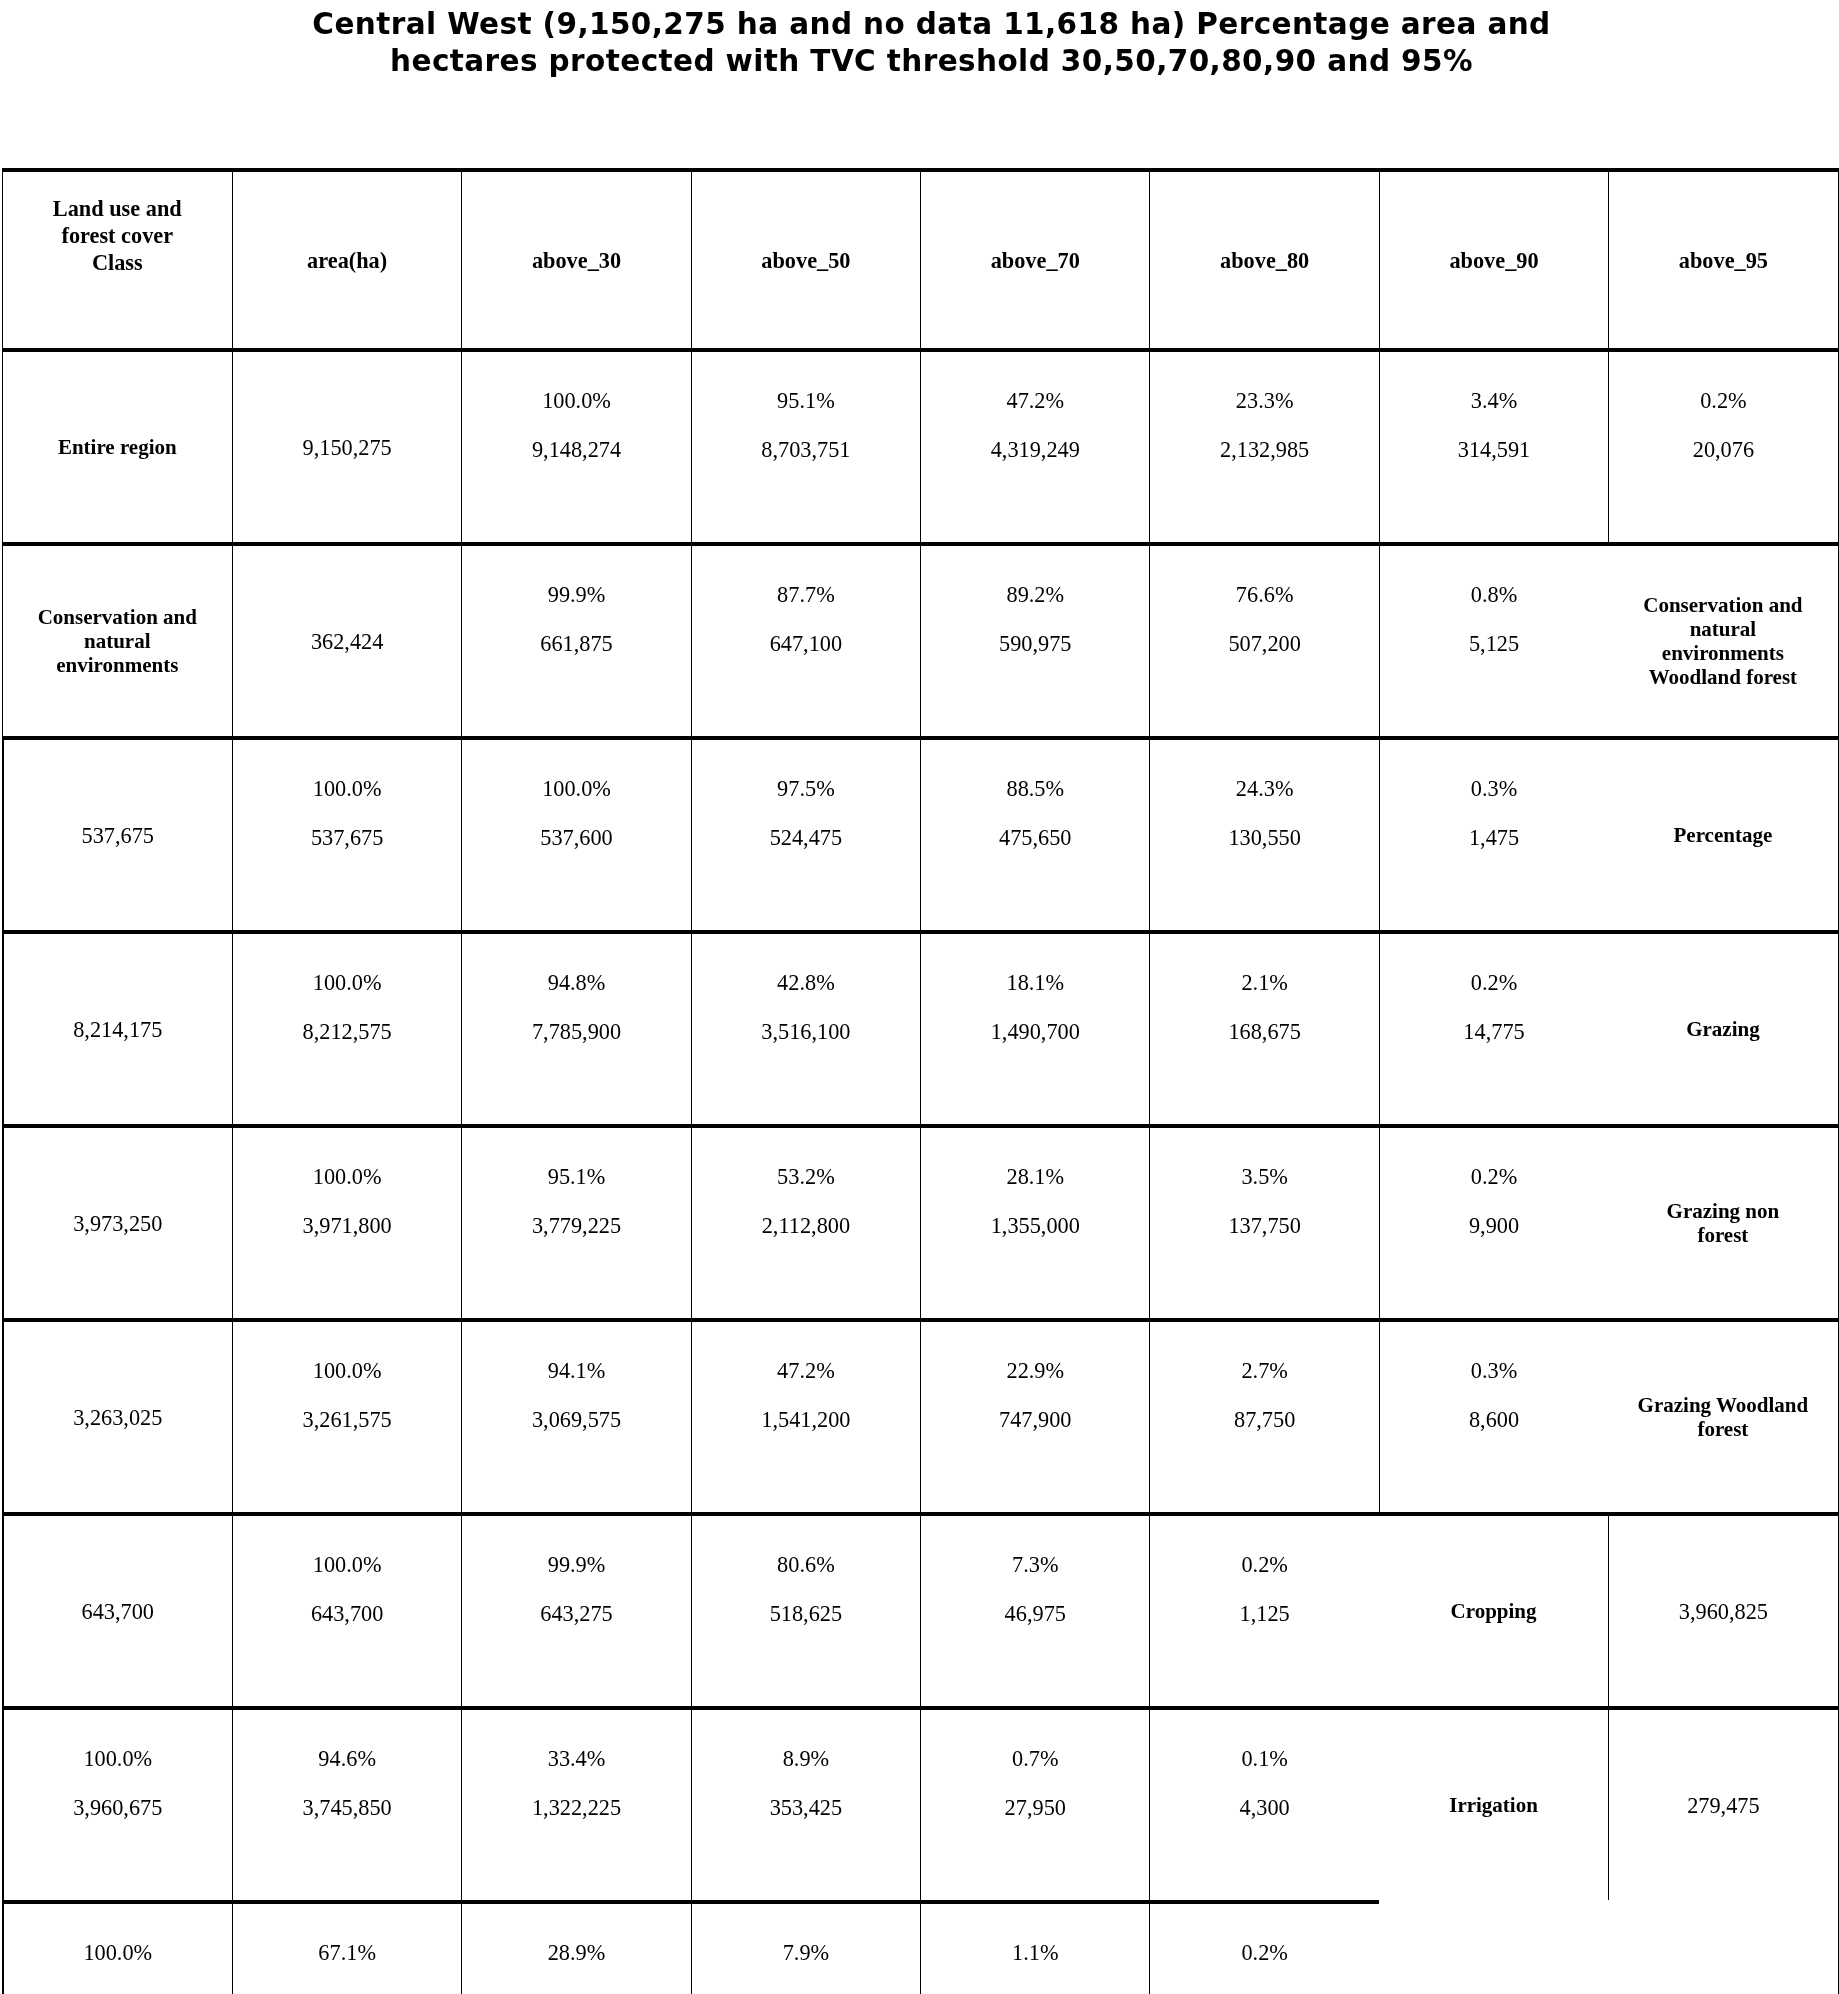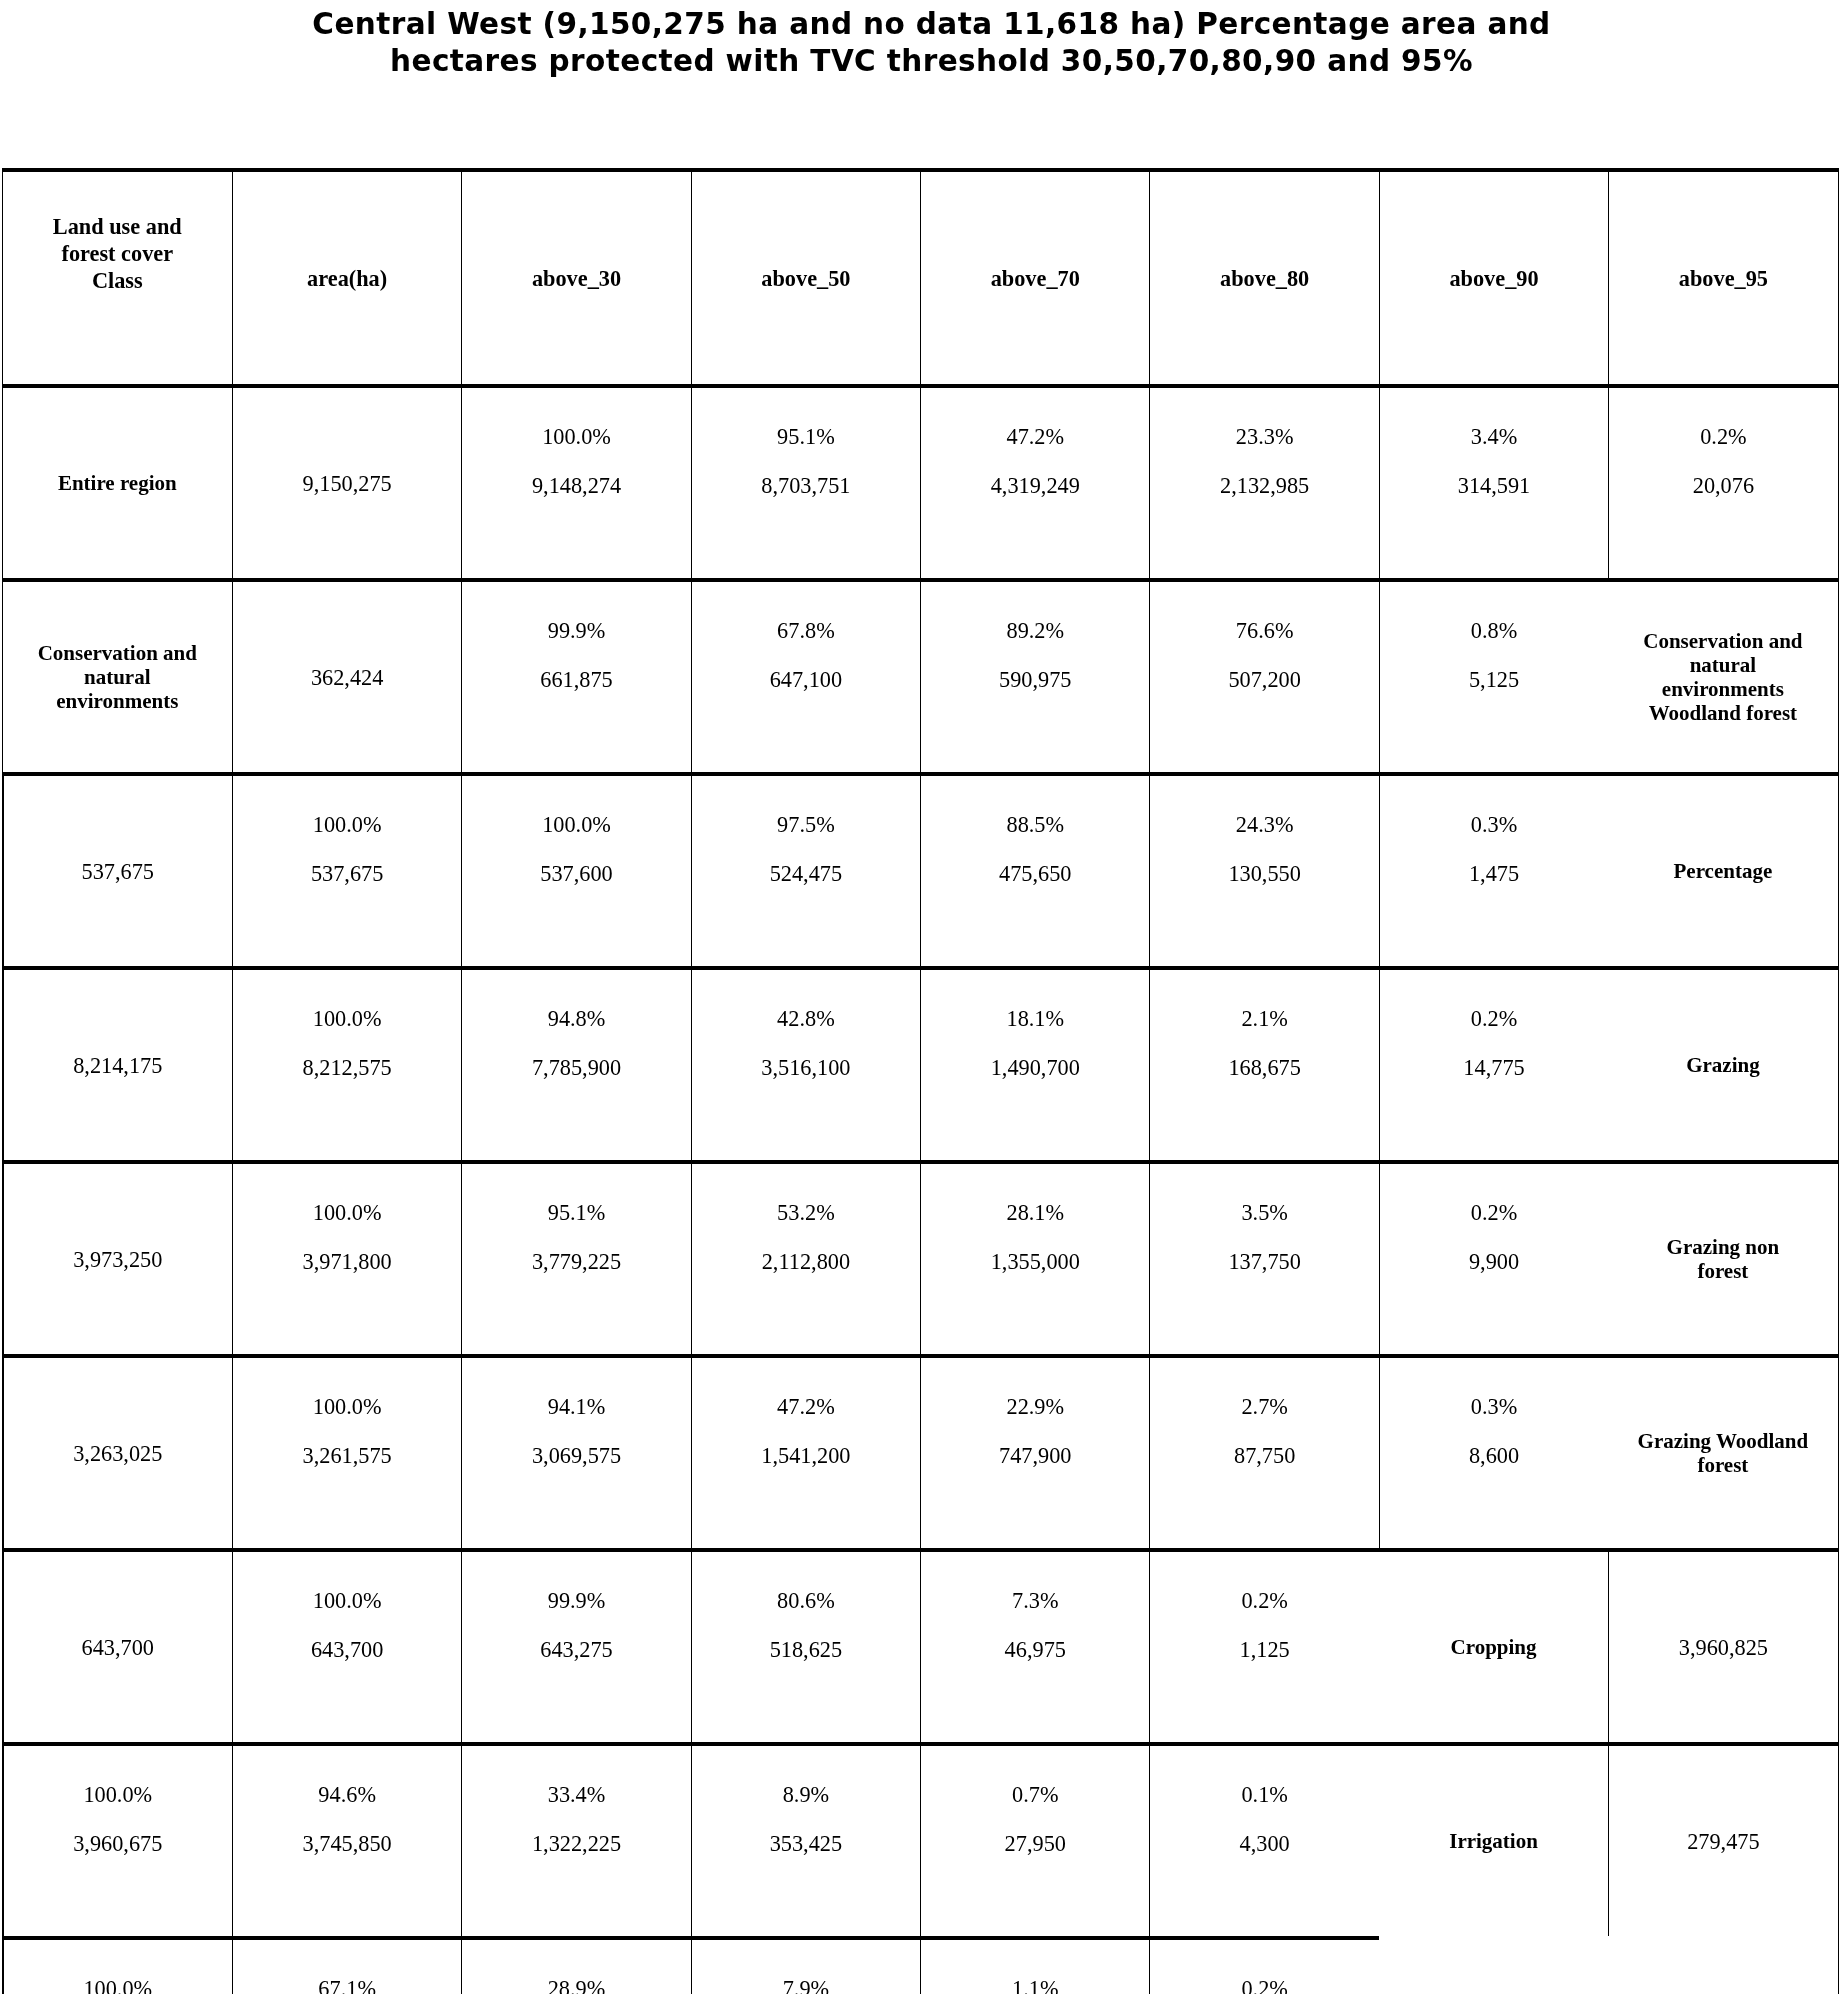--- a/index.html
+++ b/index.html
@@ -14,21 +14,21 @@
 
   
   .grid { position:absolute; left:1.6px; top:168px; width:1835px;
           display:grid; grid-template-columns:repeat(8,1fr);
           border:1.6px solid #000; border-top-width:4px; border-bottom-width:5.6px;
           background:#fff; }
   .cell { box-sizing:border-box; border-left:1.6px solid #000;
           display:flex; flex-direction:column; align-items:center;
           justify-content:center; text-align:center; overflow:hidden; }
   .no-left { border-left:none; }
-  .header-cell { height:212px; }
+  .header-cell { height:176px; }
   .data-cell { height:194px; border-top:4.8px solid #000; }
   .hval { font-weight:bold; font-size:22.3px; line-height:27px; white-space:pre-line; }
   .firsthead { transform:translateY(-25px); }
   .class-name { font-weight:bold; font-size:21px; line-height:24px; white-space:pre-line; padding:0 3.2px; }
   .num { font-size:22.3px; line-height:27px; }
   .pair { transform:translateY(-22px); }
   .pct { margin-bottom:22px; }
 </style>
 </head>
 <body>
@@ -114,21 +114,21 @@
       <div class="num">362,424</div>
     </div>
     <div class="cell data-cell">
       <div class="pair">
         <div class="num pct">99.9%</div>
         <div class="num">661,875</div>
       </div>
     </div>
     <div class="cell data-cell">
       <div class="pair">
-        <div class="num pct">67.8%</div>
+        <div class="num pct">87.7%</div>
         <div class="num">647,100</div>
       </div>
     </div>
     <div class="cell data-cell">
       <div class="pair">
         <div class="num pct">89.2%</div>
         <div class="num">590,975</div>
       </div>
     </div>
     <div class="cell data-cell">

